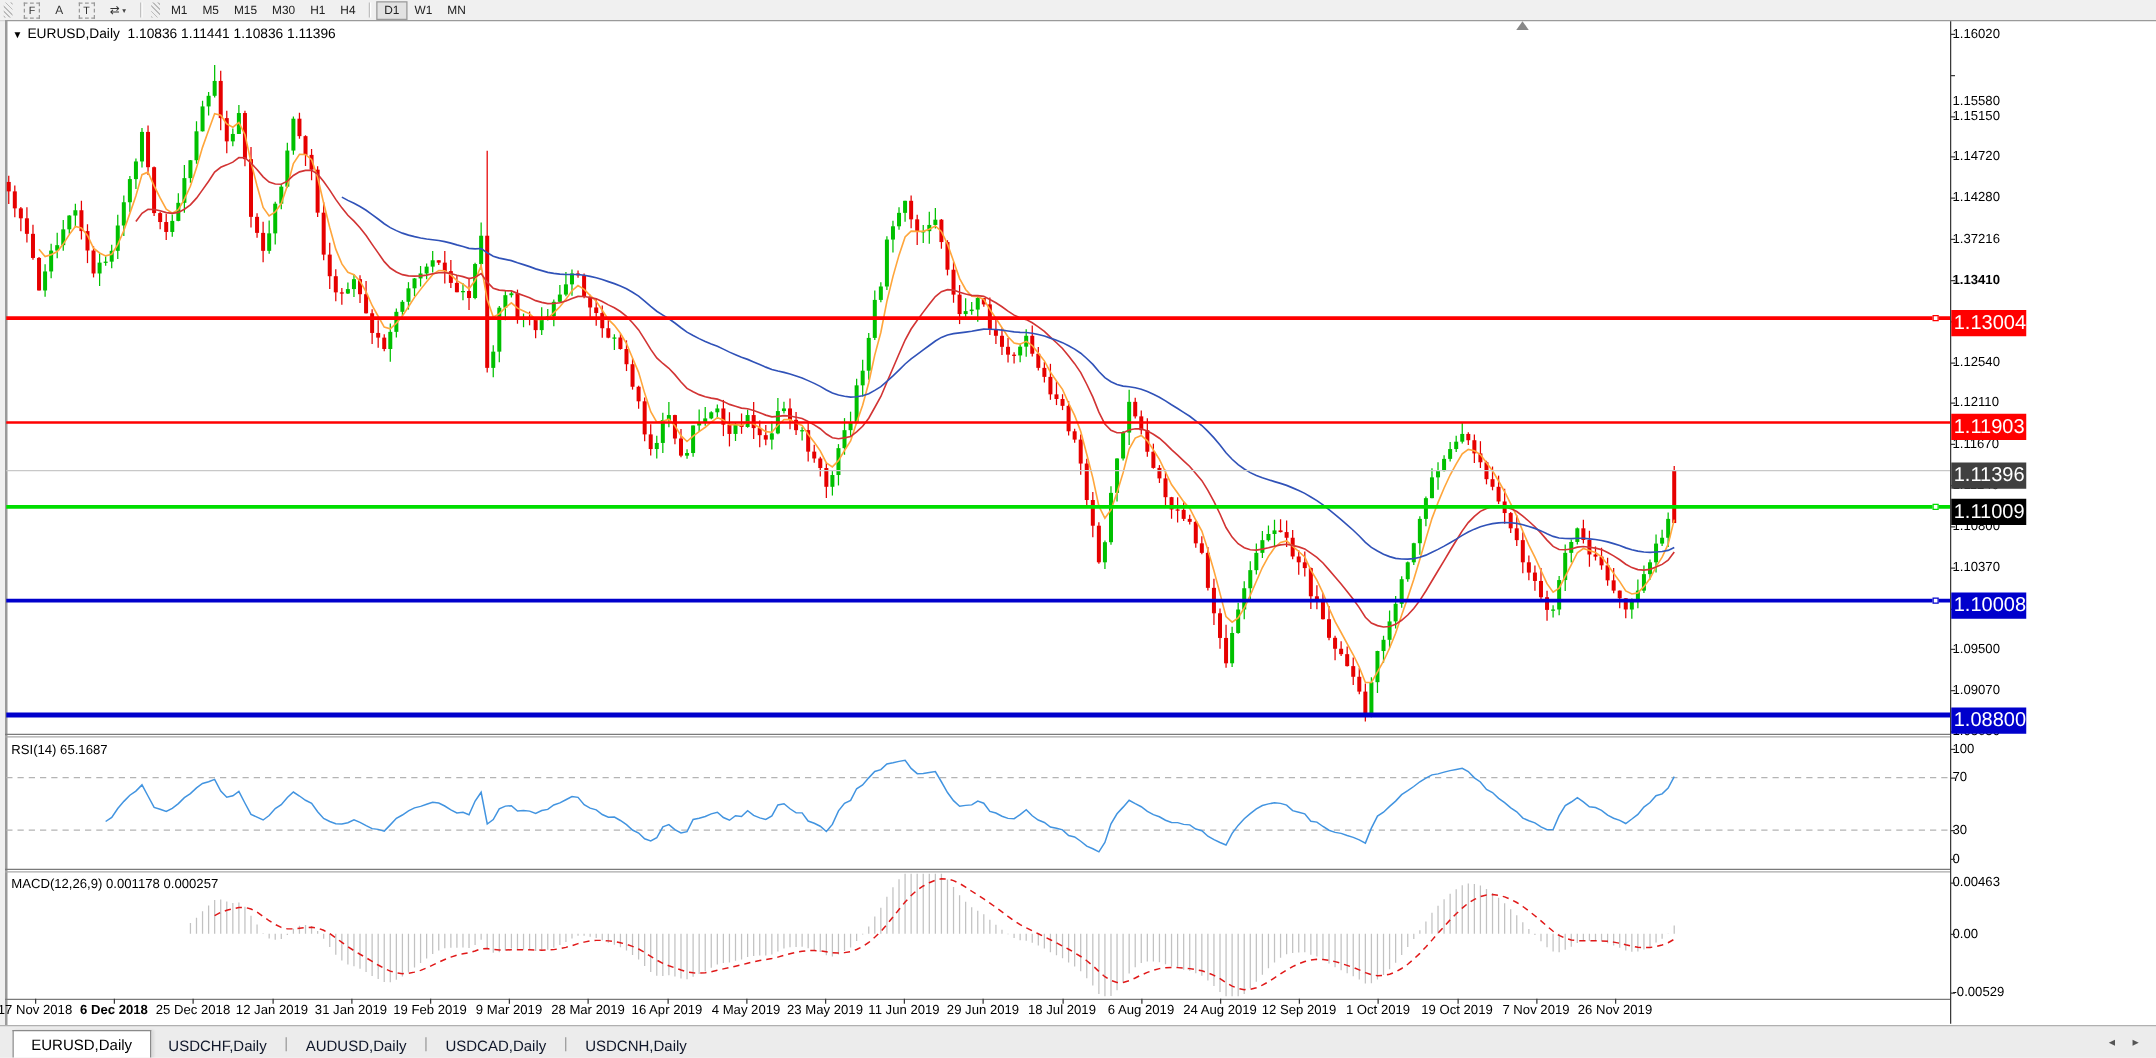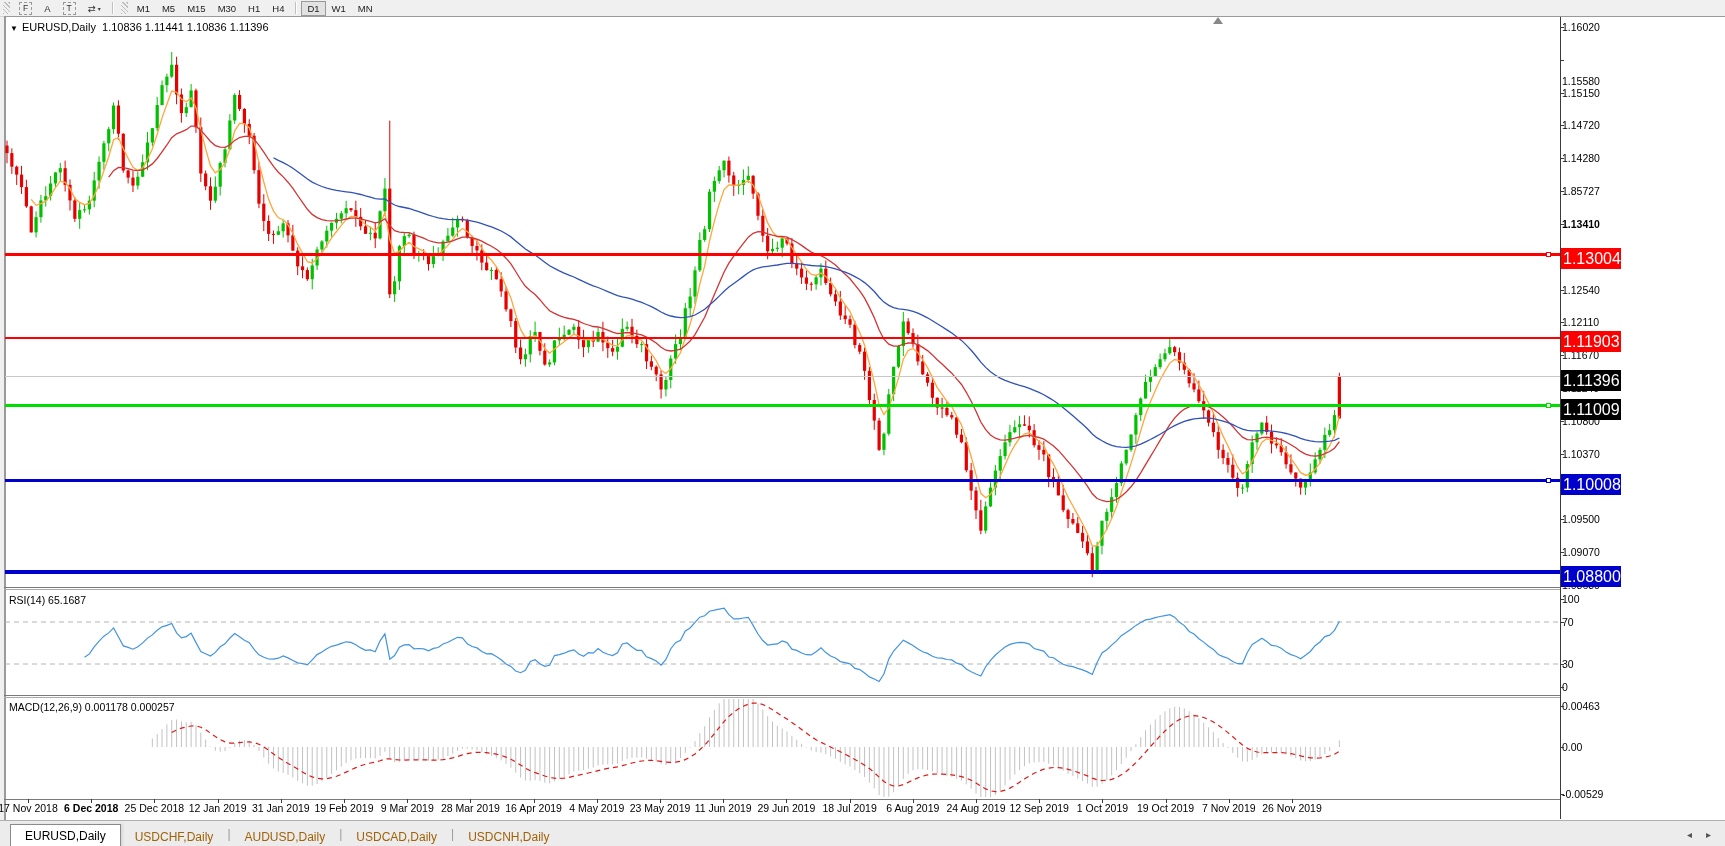--- a/index.html
+++ b/index.html
@@ -30,21 +30,21 @@
     padding:4px 2px;line-height:13px;height:13px;}
   .tickmark{position:absolute;left:1560px;width:4px;height:1px;background:#3a3a3a;z-index:6;}
   .paneltext{position:absolute;left:9px;font-size:10.5px;color:#000;z-index:30;}
   .datelabel{position:absolute;top:802px;font-size:10.5px;color:#000;white-space:nowrap;
     transform:translateX(-50%);z-index:8;}
   .datetick{position:absolute;top:799px;width:1px;height:4px;background:#3a3a3a;z-index:8;}
   svg{position:absolute;z-index:10;}
   
   #tab-bar{position:absolute;left:0;top:820px;width:1725px;height:26px;background:#ececec;
     border-top:1px solid #b0b0b0;display:flex;align-items:flex-end;font-size:12px;}
-  .tab{height:21px;display:flex;align-items:center;padding:0 14px;color:#a16207;position:relative;}
+  .tab{height:21px;display:flex;align-items:center;padding:0 14px;color:#0f172a;position:relative;}
   .tab.active{background:#fff;color:#000;border:1px solid #8a8a8a;border-bottom:none;
     height:22px;z-index:2;margin-left:10px;box-shadow:2px 0 2px rgba(0,0,0,.08);}
   .tabsep{color:#9a9a9a;align-self:center;margin-bottom:3px;}
   #tab-scroll{margin-left:auto;display:flex;gap:14px;margin-right:14px;align-self:center;
     color:#555;font-size:10px;}
   #shift-marker{position:absolute;left:1213px;top:17px;width:0;height:0;z-index:30;
     border-left:5px solid transparent;border-right:5px solid transparent;border-bottom:7px solid #888;}
 </style>
 </head>
 <body>
@@ -912,21 +912,21 @@
     <div class="axlabel" style="top: 21px;">1.16020</div>
     <div class="tickmark" style="top: 60.2231px;"></div>
     <div class="axlabel" style="top: 43px; margin-top: 32px;">1.15580</div>
     <div class="tickmark" style="top: 92.6911px;"></div>
     <div class="axlabel" style="top: 86.6911px;">1.15150</div>
     <div class="tickmark" style="top: 125.159px;"></div>
     <div class="axlabel" style="top: 119.159px;">1.14720</div>
     <div class="tickmark" style="top: 158.382px;"></div>
     <div class="axlabel" style="top: 152.382px;">1.14280</div>
     <div class="tickmark" style="top: 190.85px;"></div>
-    <div class="axlabel" style="top: 184.85px;">1.85727</div>
+    <div class="axlabel" style="top: 184.85px;">1.37216</div>
     <div class="tickmark" style="top: 224.073px;"></div>
     <div class="axlabel" style="top: 218.073px; font-weight: bold;">1.13410</div>
     <div class="tickmark" style="top: 256.541px;"></div>
     <div class="axlabel" style="top: 250.541px;">1.12980</div>
     <div class="tickmark" style="top: 289.764px;"></div>
     <div class="axlabel" style="top: 283.764px;">1.12540</div>
     <div class="tickmark" style="top: 322.232px;"></div>
     <div class="axlabel" style="top: 316.232px;">1.12110</div>
     <div class="tickmark" style="top: 355.455px;"></div>
     <div class="axlabel" style="top: 349.455px;">1.11670</div>
@@ -959,21 +959,21 @@
     <div class="tickmark" style="top: 793.922px;"></div>
     <div class="axlabel" style="top: 787.922px;">-0.00529</div>
   </div>
 <div id="level-lines">
     <div class="levelline" style="top: 253.229px; height: 3px; background: rgb(255, 0, 0);"></div>
     <div class="handle" style="left: 1546px; top: 252.229px; border: 1px solid rgb(255, 0, 0);"></div>
     <div class="axbox" style="top: 248.229px; background: rgb(255, 0, 0);">1.13004</div>
     <div class="levelline" style="top: 336.862px; height: 2px; background: rgb(255, 0, 0);"></div>
     <div class="axbox" style="top: 331.362px; background: rgb(255, 0, 0);">1.11903</div>
     <div class="levelline" style="top: 375.644px; height: 1px; background: rgb(200, 200, 200);"></div>
-    <div class="axbox" style="top: 369.644px; background: #000000;">1.11396</div>
+    <div class="axbox" style="top: 369.644px; background: #404040;">1.11396</div>
     <div class="levelline" style="top: 403.866px; height: 3px; background: rgb(0, 221, 0);"></div>
     <div class="handle" style="left: 1546px; top: 402.866px; border: 1px solid rgb(0, 221, 0);"></div>
     <div class="axbox" style="top: 398.866px; background: #000000;">1.11009</div>
     <div class="levelline" style="top: 479.448px; height: 3px; background: rgb(0, 0, 204);"></div>
     <div class="handle" style="left: 1546px; top: 478.448px; border: 1px solid rgb(0, 0, 204);"></div>
     <div class="axbox" style="top: 474.448px; background: rgb(0, 0, 204);">1.10008</div>
     <div class="levelline" style="top: 570.161px; height: 4px; background: rgb(0, 0, 204);"></div>
     <div class="axbox" style="top: 565.661px; background: rgb(0, 0, 204);">1.08800</div>
   </div>
 <div id="date-axis">

